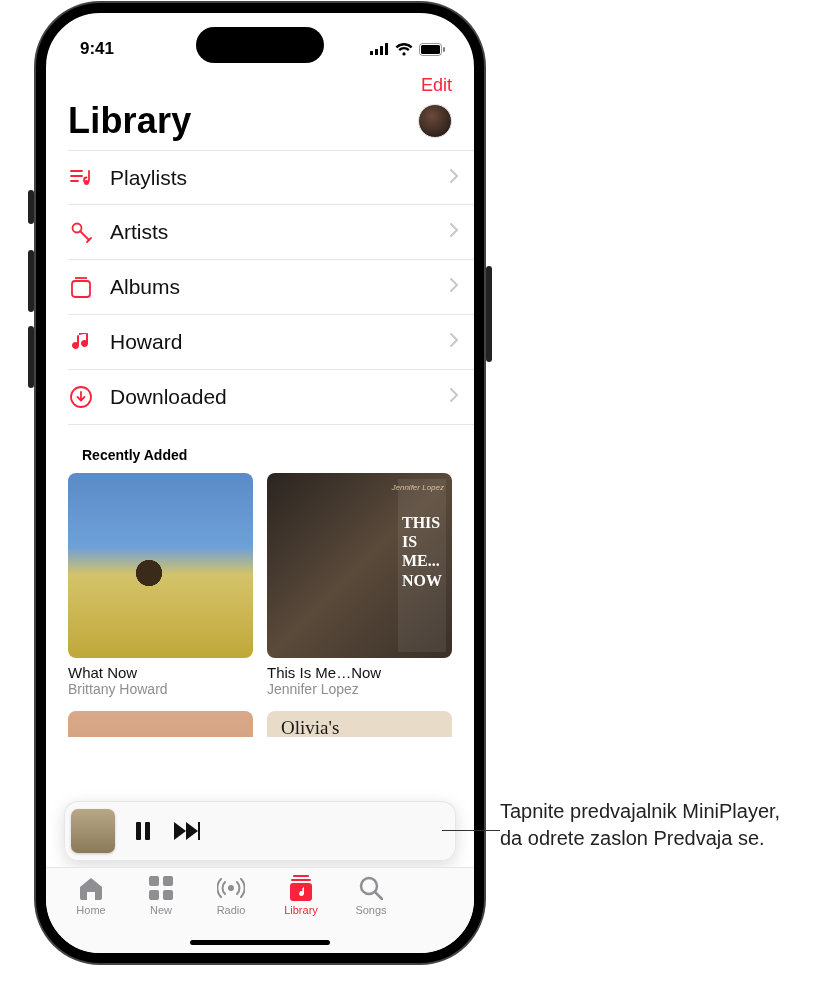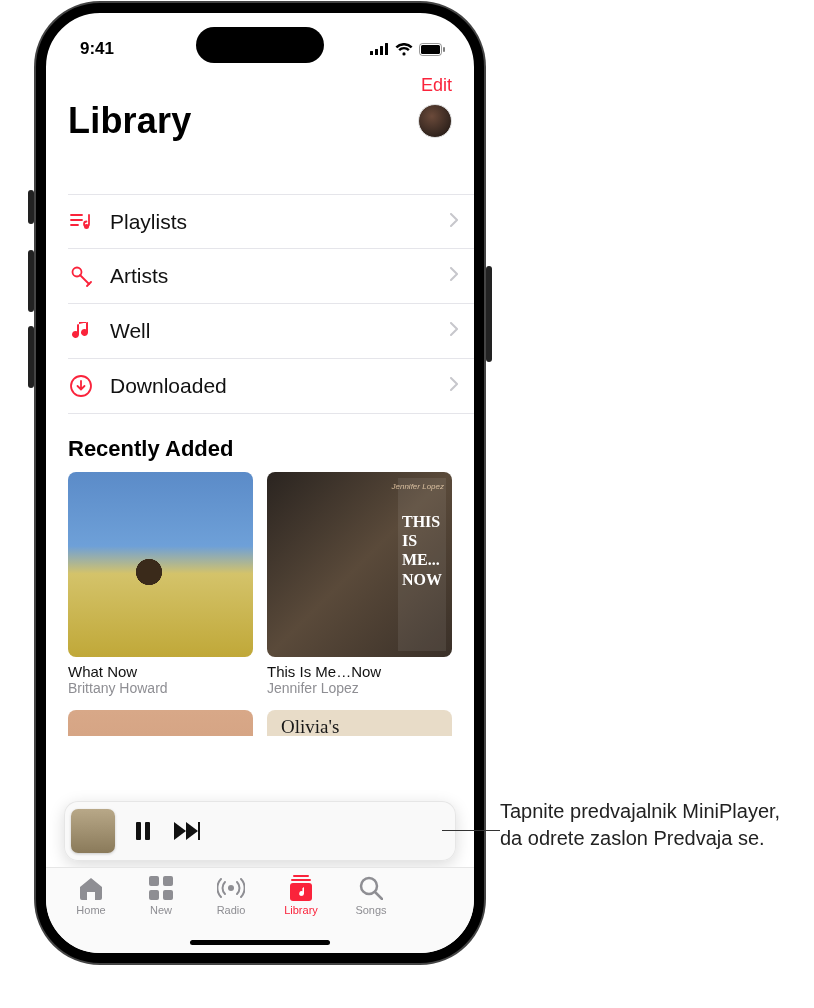--- a/index.html
+++ b/index.html
@@ -87,39 +87,39 @@
   }
   .avatar {
     width: 34px;
     height: 34px;
     border-radius: 50%;
     background: radial-gradient(circle at 40% 35%, #6b4a3a 0%, #3a2a22 60%, #1a120e 100%);
     border: 1px solid #ddd;
   }
 
   
-  .lib-list { padding: 0 0 0 22px; margin-top: 44px; }
+  .lib-list { padding: 0 0 0 22px; }
   .lib-row {
     display: flex;
     align-items: center;
     height: 55px;
     border-bottom: 1px solid var(--border);
     gap: 16px;
     padding-right: 16px;
   }
   .lib-row:first-child { border-top: 1px solid var(--border); }
   .lib-icon { width: 26px; display: flex; justify-content: center; color: var(--accent); }
   .lib-label { flex: 1; font-size: 21px; color: #111; }
   .chev { color: var(--light-gray); }
 
   
   .section-title {
-    font-size: 22px;
+    font-size: 14px;
     font-weight: 700;
-    padding: 22px 22px 10px 22px;
+    padding: 22px 22px 10px 36px;
   }
   .album-grid {
     display: grid;
     grid-template-columns: 1fr 1fr;
     gap: 14px;
     padding: 0 22px;
   }
   .album-card { }
   .album-art {
     width: 100%;
@@ -304,28 +304,40 @@
             <path d="M10 10 L19 19"></path>
             <path d="M17 21 L21 17"></path>
           </svg>
       </span>
       <span class="lib-label">Artists</span>
       <span class="chev"><svg width="8" height="14" viewBox="0 0 8 14" fill="none" stroke="currentColor" stroke-width="2" stroke-linecap="round">
             <polyline points="1,1 7,7 1,13"></polyline>
           </svg></span>
     </div>
 
+    <div class="lib-row">
+      <span class="lib-icon">
+        <svg width="20" height="22" viewBox="0 0 20 22" fill="none" stroke="currentColor" stroke-width="1.8">
+            <rect x="1" y="5" width="18" height="16" rx="3"></rect>
+            <path d="M4 2 h12"></path>
+          </svg>
+      </span>
+      <span class="lib-label">Albums</span>
+      <span class="chev"><svg width="8" height="14" viewBox="0 0 8 14" fill="none" stroke="currentColor" stroke-width="2" stroke-linecap="round">
+            <polyline points="1,1 7,7 1,13"></polyline>
+          </svg></span>
+    </div>
 
     <div class="lib-row">
       <span class="lib-icon">
         <svg width="18" height="22" viewBox="0 0 18 22" fill="currentColor">
             <path d="M7 2 v12.5 a3.5 3.5 0 1 1 -2 -3.2 V4.5 L16 2 v10.5 a3.5 3.5 0 1 1 -2 -3.2 V2 Z"></path>
           </svg>
       </span>
-      <span class="lib-label">Well</span>
+      <span class="lib-label">Howard</span>
       <span class="chev"><svg width="8" height="14" viewBox="0 0 8 14" fill="none" stroke="currentColor" stroke-width="2" stroke-linecap="round">
             <polyline points="1,1 7,7 1,13"></polyline>
           </svg></span>
     </div>
 
     <div class="lib-row">
       <span class="lib-icon">
         <svg width="22" height="22" viewBox="0 0 22 22" fill="none" stroke="currentColor" stroke-width="1.8" stroke-linecap="round">
             <circle cx="11" cy="11" r="10"></circle>
             <path d="M11 6 v8 M7.5 11 L11 14.5 L14.5 11"></path>

